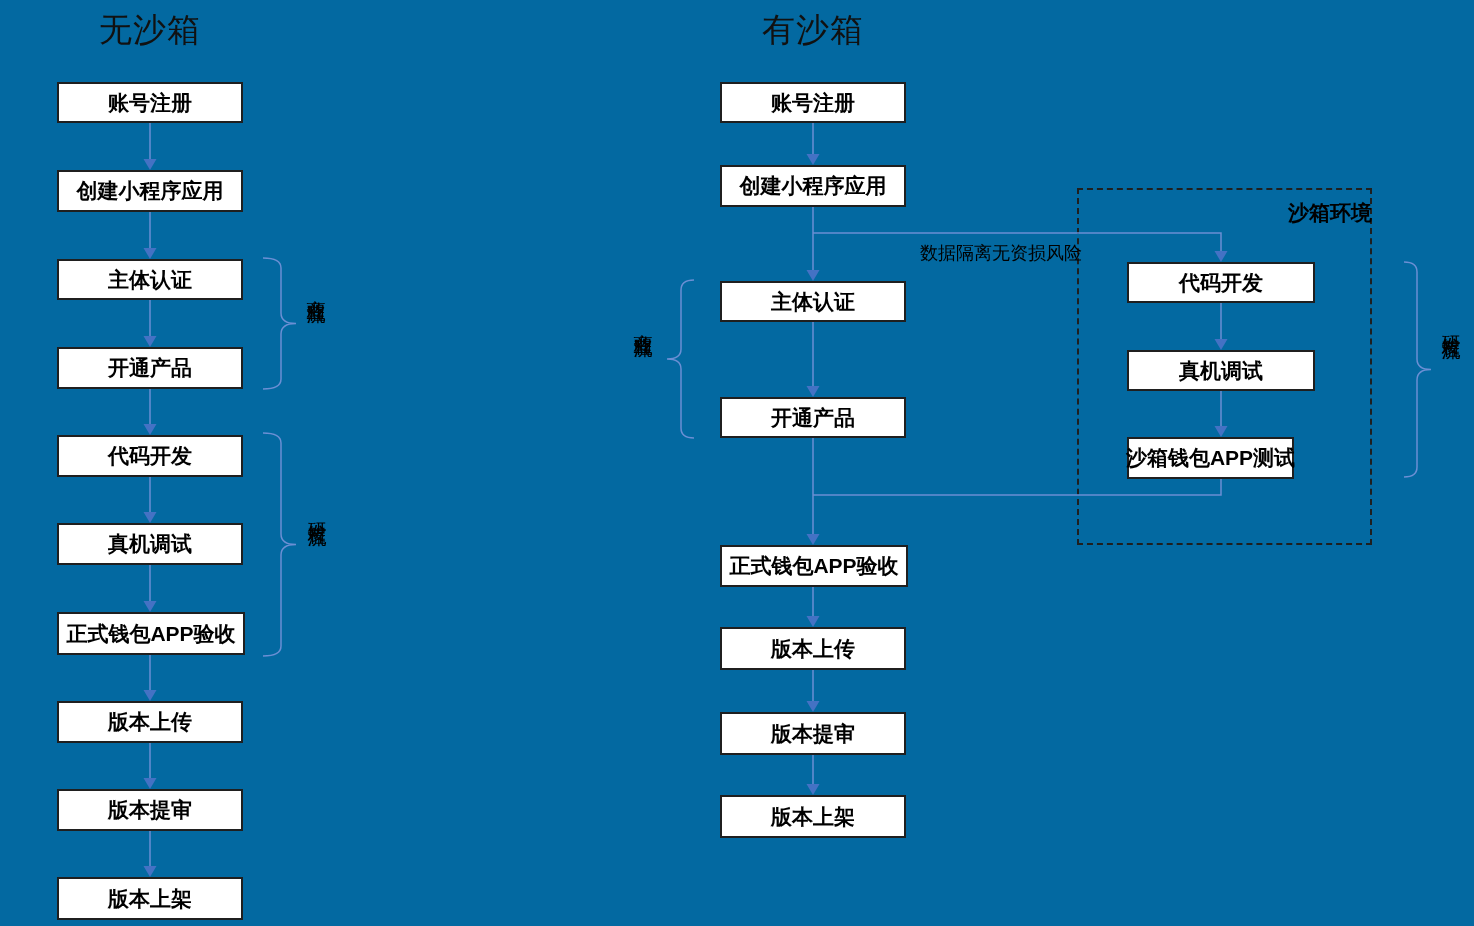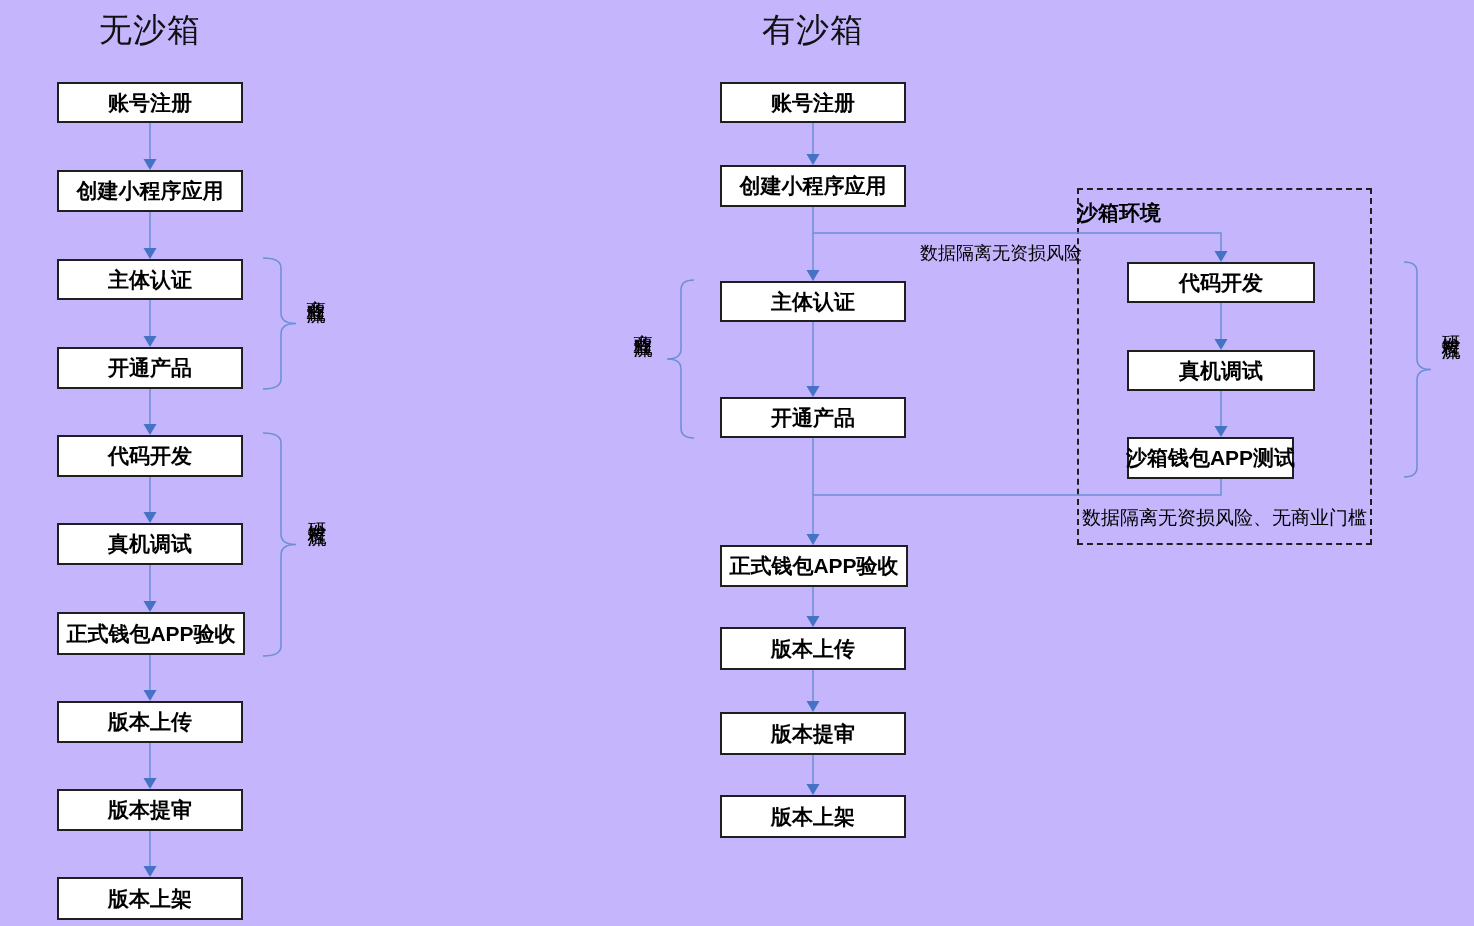--- a/index.html
+++ b/index.html
@@ -6,21 +6,21 @@
     --line: #6b8fd4;
     --arrow: #4472c4;
     --border: #1f1f1f;
     --text: #000000;
   }
   html, body { margin: 0; padding: 0; background: #ffffff; }
   #canvas {
     position: relative;
     width: 1474px;
     height: 926px;
-    background: #c4b5fd;
+    background: #0369a1;
     font-family: "Liberation Sans", sans-serif;
     overflow: hidden;
   }
   svg.overlay { position: absolute; left: 0; top: 0; z-index: 1; }
   .cline   { stroke: var(--line); stroke-width: 1.5; fill: none; }
   .brace   { stroke: var(--line); stroke-width: 1.5; fill: none; }
   .ahead   { fill: var(--arrow); stroke: none; }
 
   .diagram-title {
     position: absolute; z-index: 2;
@@ -44,21 +44,21 @@
     white-space: nowrap;
   }
   .sandbox-frame {
     position: absolute; z-index: 0;
     box-sizing: border-box;
     border: 2px dashed var(--border);
     background: transparent;
   }
   .sandbox-title {
     position: absolute; z-index: 2;
-    width: 295px; text-align: left;
+    width: 295px; text-align: right;
     font-size: 21px; font-weight: bold; color: var(--text);
     white-space: nowrap;
   }
   .sync-label {
     position: absolute; z-index: 2;
     font-size: 18px; color: var(--text); white-space: nowrap;
   }
   .sandbox-note {
     position: absolute; z-index: 2;
     width: 295px; text-align: center;
@@ -172,17 +172,16 @@
 
   <div class="sync-label" style="left:920px; top:241px;">数据隔离无资损风险</div>
 
   <div class="sandbox-frame" style="left:1077px; top:188px; width:295px; height:357px;"></div>
   <div class="sandbox-title" style="left:1077px; top:199px;">沙箱环境</div>
 
   <div class="node" style="left:1127px; top:262px; width:188px; height:41px;">代码开发</div>
   <div class="node" style="left:1127px; top:350px; width:188px; height:41px;">真机调试</div>
   <div class="node" style="left:1127px; top:437px; width:167px; height:42px;">沙箱钱包APP测试</div>
 
-  <div class="sandbox-note" style="left:1077px; top:505px;">数据隔离无资损风险、无商业门槛</div>
 
   <div class="vlabel" style="left:1438px; top:320px;">研发流程</div>
 
 </div>
 
 </body></html>

